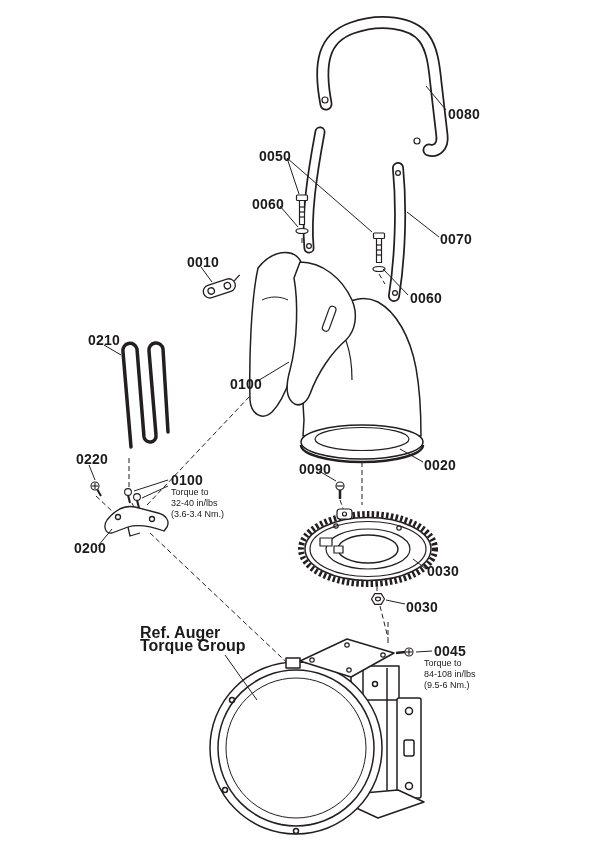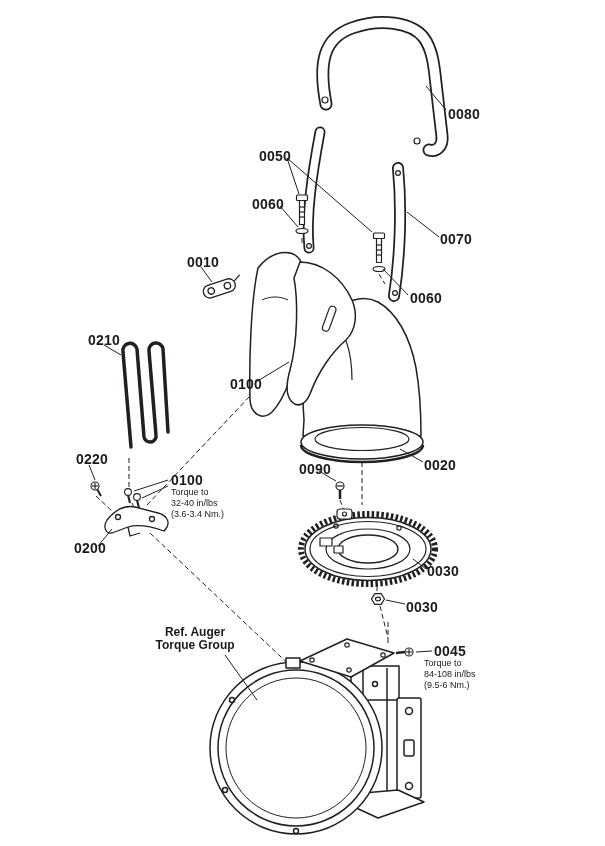--- a/index.html
+++ b/index.html
@@ -3,22 +3,22 @@
 <meta charset="utf-8">
 <style>
   html,body{margin:0;padding:0;background:#ffffff}
   .stage{position:relative;width:605px;height:846px;background:#ffffff;
          font-family:"Liberation Sans",sans-serif;overflow:hidden}
   .stage svg{position:absolute;left:0;top:0;display:block}
   .part-label{position:absolute;font-size:14px;font-weight:bold;color:#1a1a1a;
               white-space:nowrap;letter-spacing:.2px}
   .note{position:absolute;font-size:9px;font-weight:normal;color:#1a1a1a;
         line-height:11px;white-space:nowrap}
-  .ref-label{position:absolute;font-size:12px;font-weight:bold;color:#1a1a1a;
-             text-align:center;line-height:13px;width:110px}
+  .ref-label{position:absolute;font-size:16px;font-weight:bold;color:#1a1a1a;
+             line-height:13px;width:110px}
 </style>
 </head>
 <body>
 
 <div class="stage">
 
   <svg width="605" height="846" viewBox="0 0 605 846">
     <g stroke="#231f20" fill="none" stroke-width="1.5" stroke-linejoin="round">
 
       <g stroke-width="1" stroke-dasharray="5,3">

